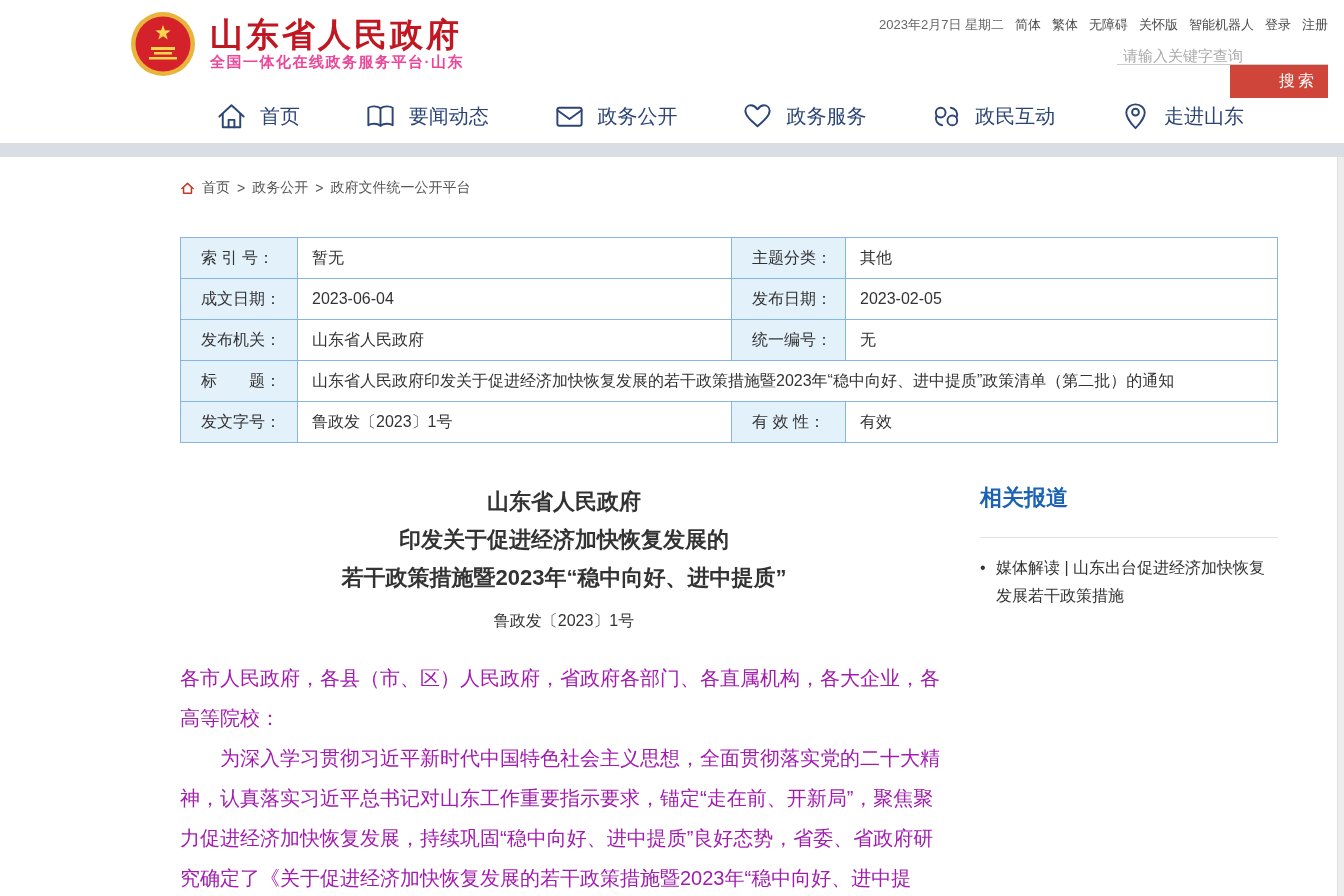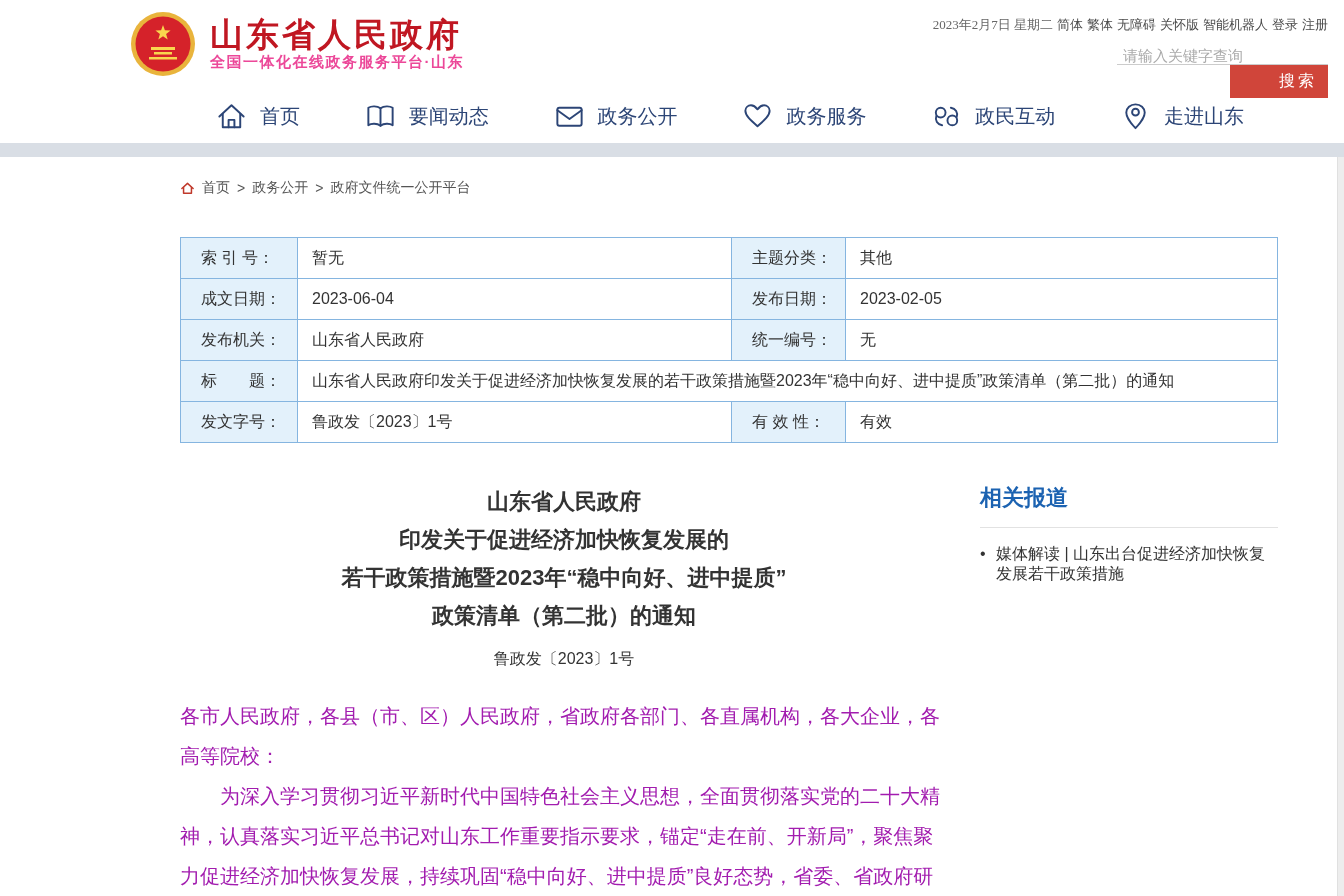--- a/index.html
+++ b/index.html
@@ -8,21 +8,21 @@
   .page { position:relative; width:1344px; height:896px; background:#fff; overflow:hidden; }
 
   
   .header { position:relative; height:90px; background:#fff; }
   .brand { position:absolute; left:130px; top:11px; display:flex; align-items:center; gap:14px; cursor:pointer; }
   .emblem { width:66px; height:66px; display:block; }
   .site-title { font-size:33px; font-weight:bold; color:#c01722; letter-spacing:3px; line-height:1.15; }
   .site-subtitle { font-size:15px; font-weight:bold; color:#ec4899; letter-spacing:1.5px; }
 
   .header-right { position:absolute; right:16px; top:16px; width:508px; }
-  .top-links { display:flex; justify-content:flex-end; align-items:center; gap:4px; font-size:13px;font-family:Liberation Serif, serif; }
+  .top-links { display:flex; justify-content:flex-end; align-items:center; gap:11px; font-size:13px; }
   .top-links .date { color:#666; }
   .top-links a { color:#4a4a4a; text-decoration:none; cursor:pointer; }
   .search-row { display:flex; align-items:flex-end; margin-top:13px;flex-direction:column; }
   .search-input { flex:1; border:none; border-bottom:1px solid #ccc; height:32px; font-size:15px; color:#333; padding:0 6px; outline:none; background:transparent; }
   .search-input::placeholder { color:#aaa; }
   .search-btn { width:98px; height:33px; margin-left:20px; background:#d0453a; color:#fff; font-size:16px; border:none; cursor:pointer; letter-spacing:3px;padding-left:38px; }
 
   
   .nav { height:53px; background:#fff; display:flex; align-items:center; justify-content:space-between; padding:0 100px 0 215px; }
   .nav-item { display:flex; align-items:center; gap:12px; cursor:pointer; color:#2c4576; }
@@ -45,23 +45,23 @@
   .valid { color:#e03a2f; }
 
   .content-row { display:flex; margin-top:40px; align-items:flex-start; }
   .article { flex:1; margin-right:32px; }
   .art-title div { text-align:center; font-size:22px; font-weight:bold; color:#333; line-height:38px; }
   .doc-num { text-align:center; font-size:16px; color:#333; margin-top:14px; }
   .body-text { margin-top:26px; font-size:20px; color:#a21caf; line-height:40px; }
   .body-text p.indent { text-indent:2em; }
 
   .sidebar { width:298px; }
-  .sb-title { font-size:22px; font-weight:bold; color:#1b62b1; padding-bottom:14px; border-bottom:1px solid #e2e2e2; }
+  .sb-title { font-size:22px; font-weight:bold; color:#1b62b1; padding-bottom:24px; border-bottom:1px solid #e2e2e2; }
   .sb-list { list-style:none; margin-top:16px; }
-  .sb-item { font-size:16px; color:#333; line-height:20px; position:relative; padding-left:16px; cursor:pointer; }
+  .sb-item { font-size:16px; color:#333; line-height:28px; position:relative; padding-left:16px; cursor:pointer; }
   .sb-item::before { content:"\2022"; position:absolute; left:0; top:0; color:#333; }
 </style>
 </head>
 <body>
 
 <div class="page">
 
   <header class="header">
     <div class="brand">
       <svg class="emblem" viewBox="0 0 66 66">
@@ -198,21 +198,20 @@
       </tr>
     </tbody>
       </table>
 
     <div class="content-row">
       <article class="article">
         <div class="art-title">
           <div>山东省人民政府</div>
           <div>印发关于促进经济加快恢复发展的</div>
           <div>若干政策措施暨2023年“稳中向好、进中提质”</div>
-          <div>政策清单（第二批）的通知</div>
         </div>
         <div class="doc-num">鲁政发〔2023〕1号</div>
         <div class="body-text">
           <p>各市人民政府，各县（市、区）人民政府，省政府各部门、各直属机构，各大企业，各高等院校：</p>
           <p class="indent">为深入学习贯彻习近平新时代中国特色社会主义思想，全面贯彻落实党的二十大精神，认真落实习近平总书记对山东工作重要指示要求，锚定“走在前、开新局”，聚焦聚力促进经济加快恢复发展，持续巩固“稳中向好、进中提质”良好态势，省委、省政府研究确定了《关于促进经济加快恢复发展的若干政策措施暨2023年“稳中向好、进中提质”政策清单（第二批）》，现印发给你们，请认真组织实施。</p>
         </div>
       </article>
 
       <aside class="sidebar">
         <h2 class="sb-title">相关报道</h2>

